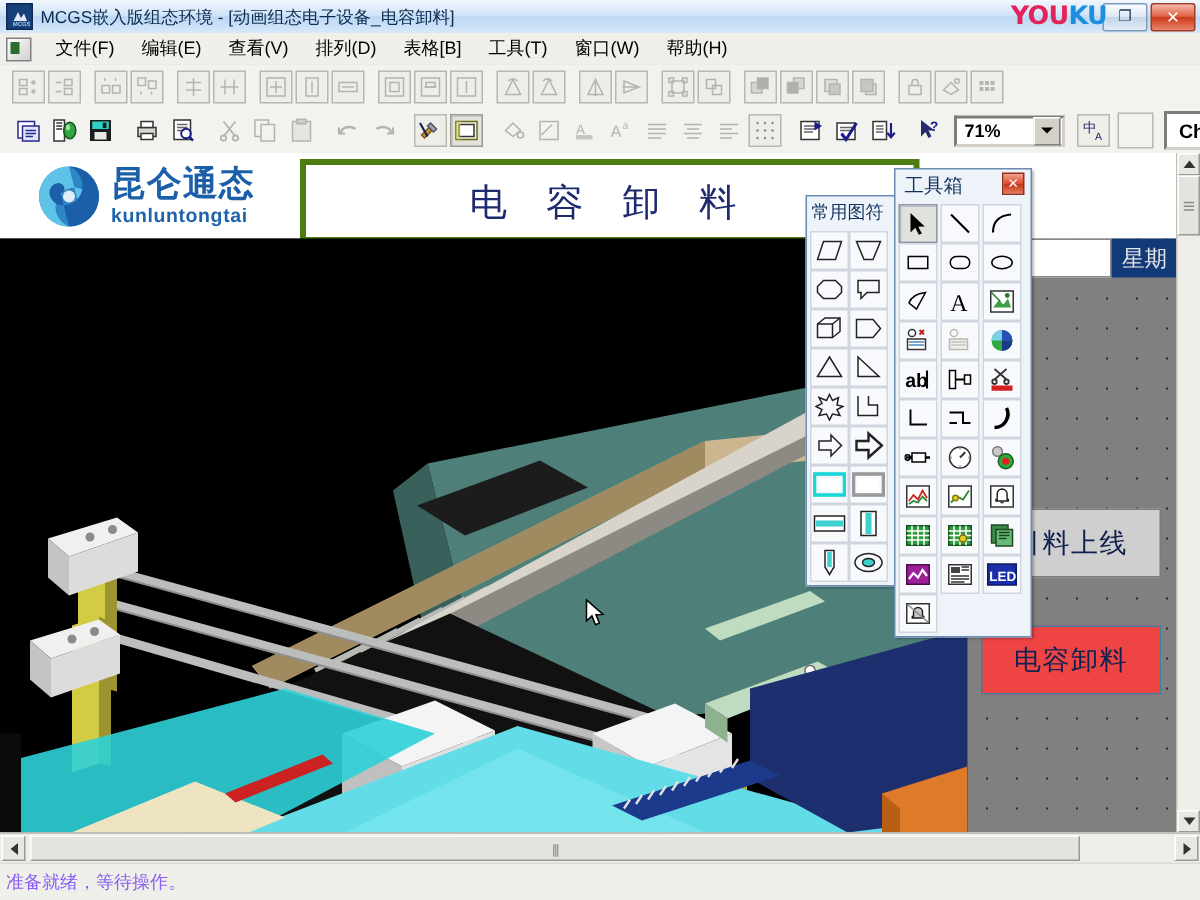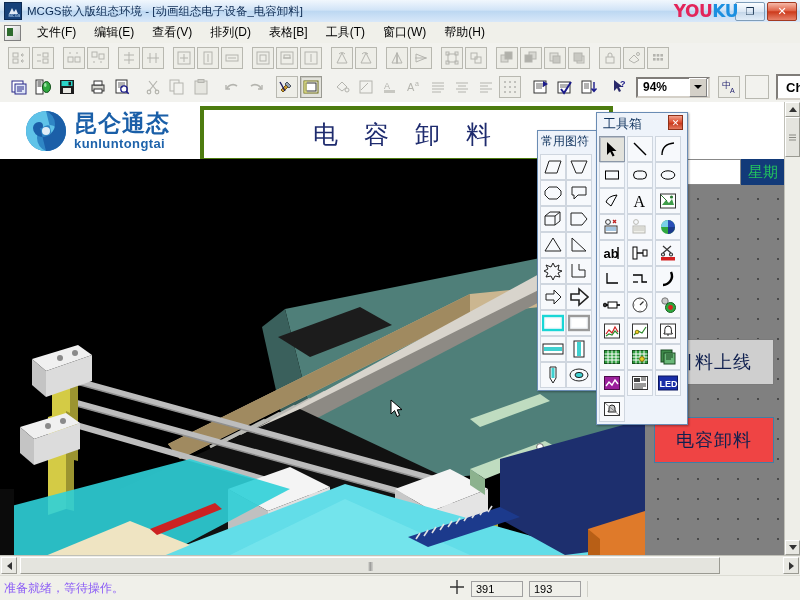--- a/index.html
+++ b/index.html
@@ -148,21 +148,21 @@
   }
   .dotgrid{
     position:absolute;left:0;top:0;right:0;bottom:0;
     background-image:radial-gradient(circle,#2b2b2b 0.6px,transparent 0.9px);
     background-size:20px 20px;background-position:3px 10px;
   }
   .hdrrow{
     position:absolute;left:0;top:0;width:140px;height:26px;display:flex;
   }
   .hdr-blue{
-    background:#123a79;color:#22c55e;font-size:15px;
+    background:#123a79;color:#e5e5e5;font-size:15px;
     display:flex;align-items:center;justify-content:center;flex:none;
     font-family:"DejaVu Sans","Liberation Sans",sans-serif;
   }
   .hdr-white{background:#fff;border:1px solid #888;box-sizing:border-box;flex:none;}
   .navbtn{
     position:absolute;left:9px;width:118px;height:44px;
     border:1px solid #7b7b7b;
     display:flex;align-items:center;justify-content:center;
     font-size:18px;color:#10204f;letter-spacing:1px;
     font-family:"DejaVu Sans","Liberation Sans",sans-serif;
@@ -712,21 +712,21 @@
         </svg>
       </div>
     <div class="tsep"></div>
     <div class="tbtn">
         <svg width="18" height="18">
           <path d="M3 2l0 11 3-3 2 4 2-1-2-4 4 0z" fill="#2a2a6a"></path>
           <text x="9" y="9" font-size="9" fill="#1a1a8a" font-family="sans-serif" font-weight="bold">?</text>
         </svg>
       </div>
     <div class="zoomcombo">
-      <div class="val">94%</div>
+      <div class="val">71%</div>
       <div class="arrow">
           <i></i>
         </div>
     </div>
     <div class="tsep"></div>
     <div class="tbtn framed">
         <svg width="18" height="18">
           <text x="2" y="10" font-size="9" fill="#1a1a6a" font-family="sans-serif">中</text>
           <text x="10" y="15" font-size="7" fill="#1a1a6a" font-family="sans-serif">A</text>
         </svg>
@@ -928,32 +928,20 @@
         <i class="arr lf"></i>
       </div>
     <div class="hs-thumb">|||</div>
     <div class="hs-btn" style="right:1px">
         <i class="arr rt"></i>
       </div>
   </div>
 
   <div class="statusbar">
     <div class="st-msg">准备就绪，等待操作。</div>
-    <div class="st-right">
-      <div>
-        <svg width="16" height="16">
-            <g stroke="#333" stroke-width="1.4">
-              <path d="M8 1v14M1 8h14"></path>
-            </g>
-          </svg>
-      </div>
-      <div class="st-field">391</div>
-      <div class="st-field">193</div>
-      <div class="st-spacer"></div>
-    </div>
   </div>
 
   <div class="panel" id="symbols">
     <div class="panel-title">常用图符</div>
     <div class="panel-body">
       <div class="icogrid" style="grid-template-columns:repeat(2,26px)">
         <div class="icocell">
             <svg width="20" height="20">
               <polygon points="6,4 18,4 14,16 2,16" fill="none" stroke="#222"></polygon>
             </svg>

